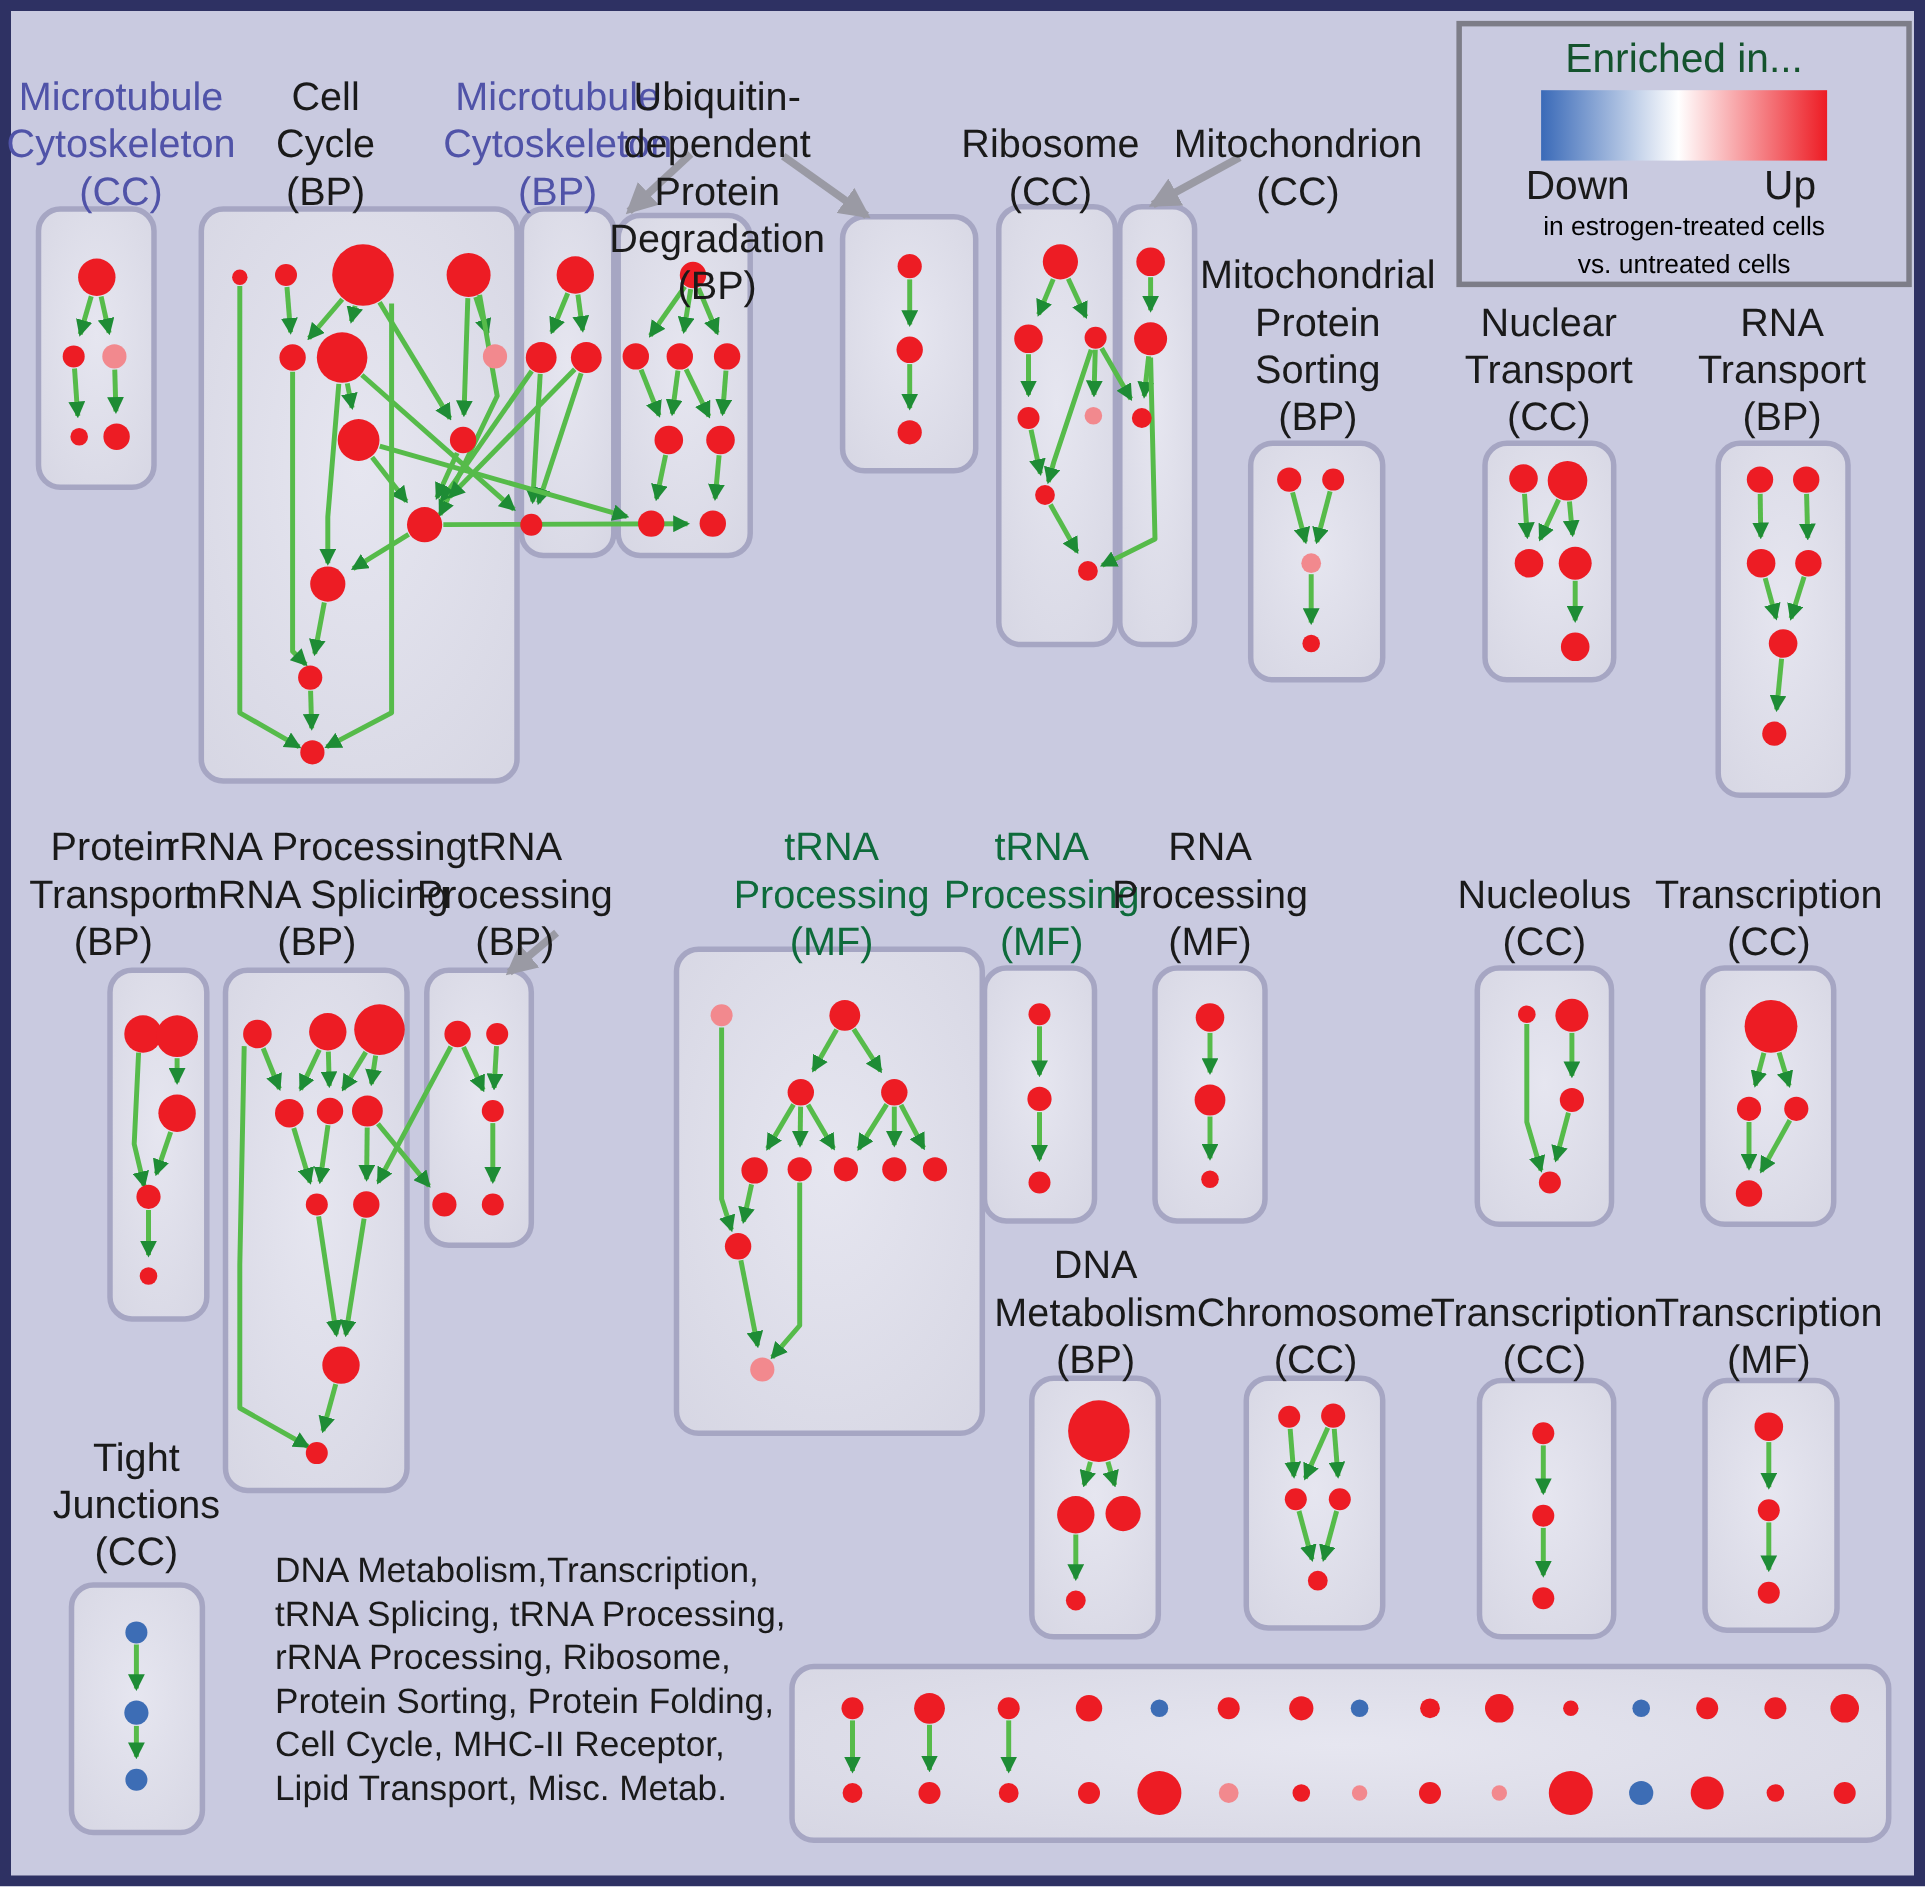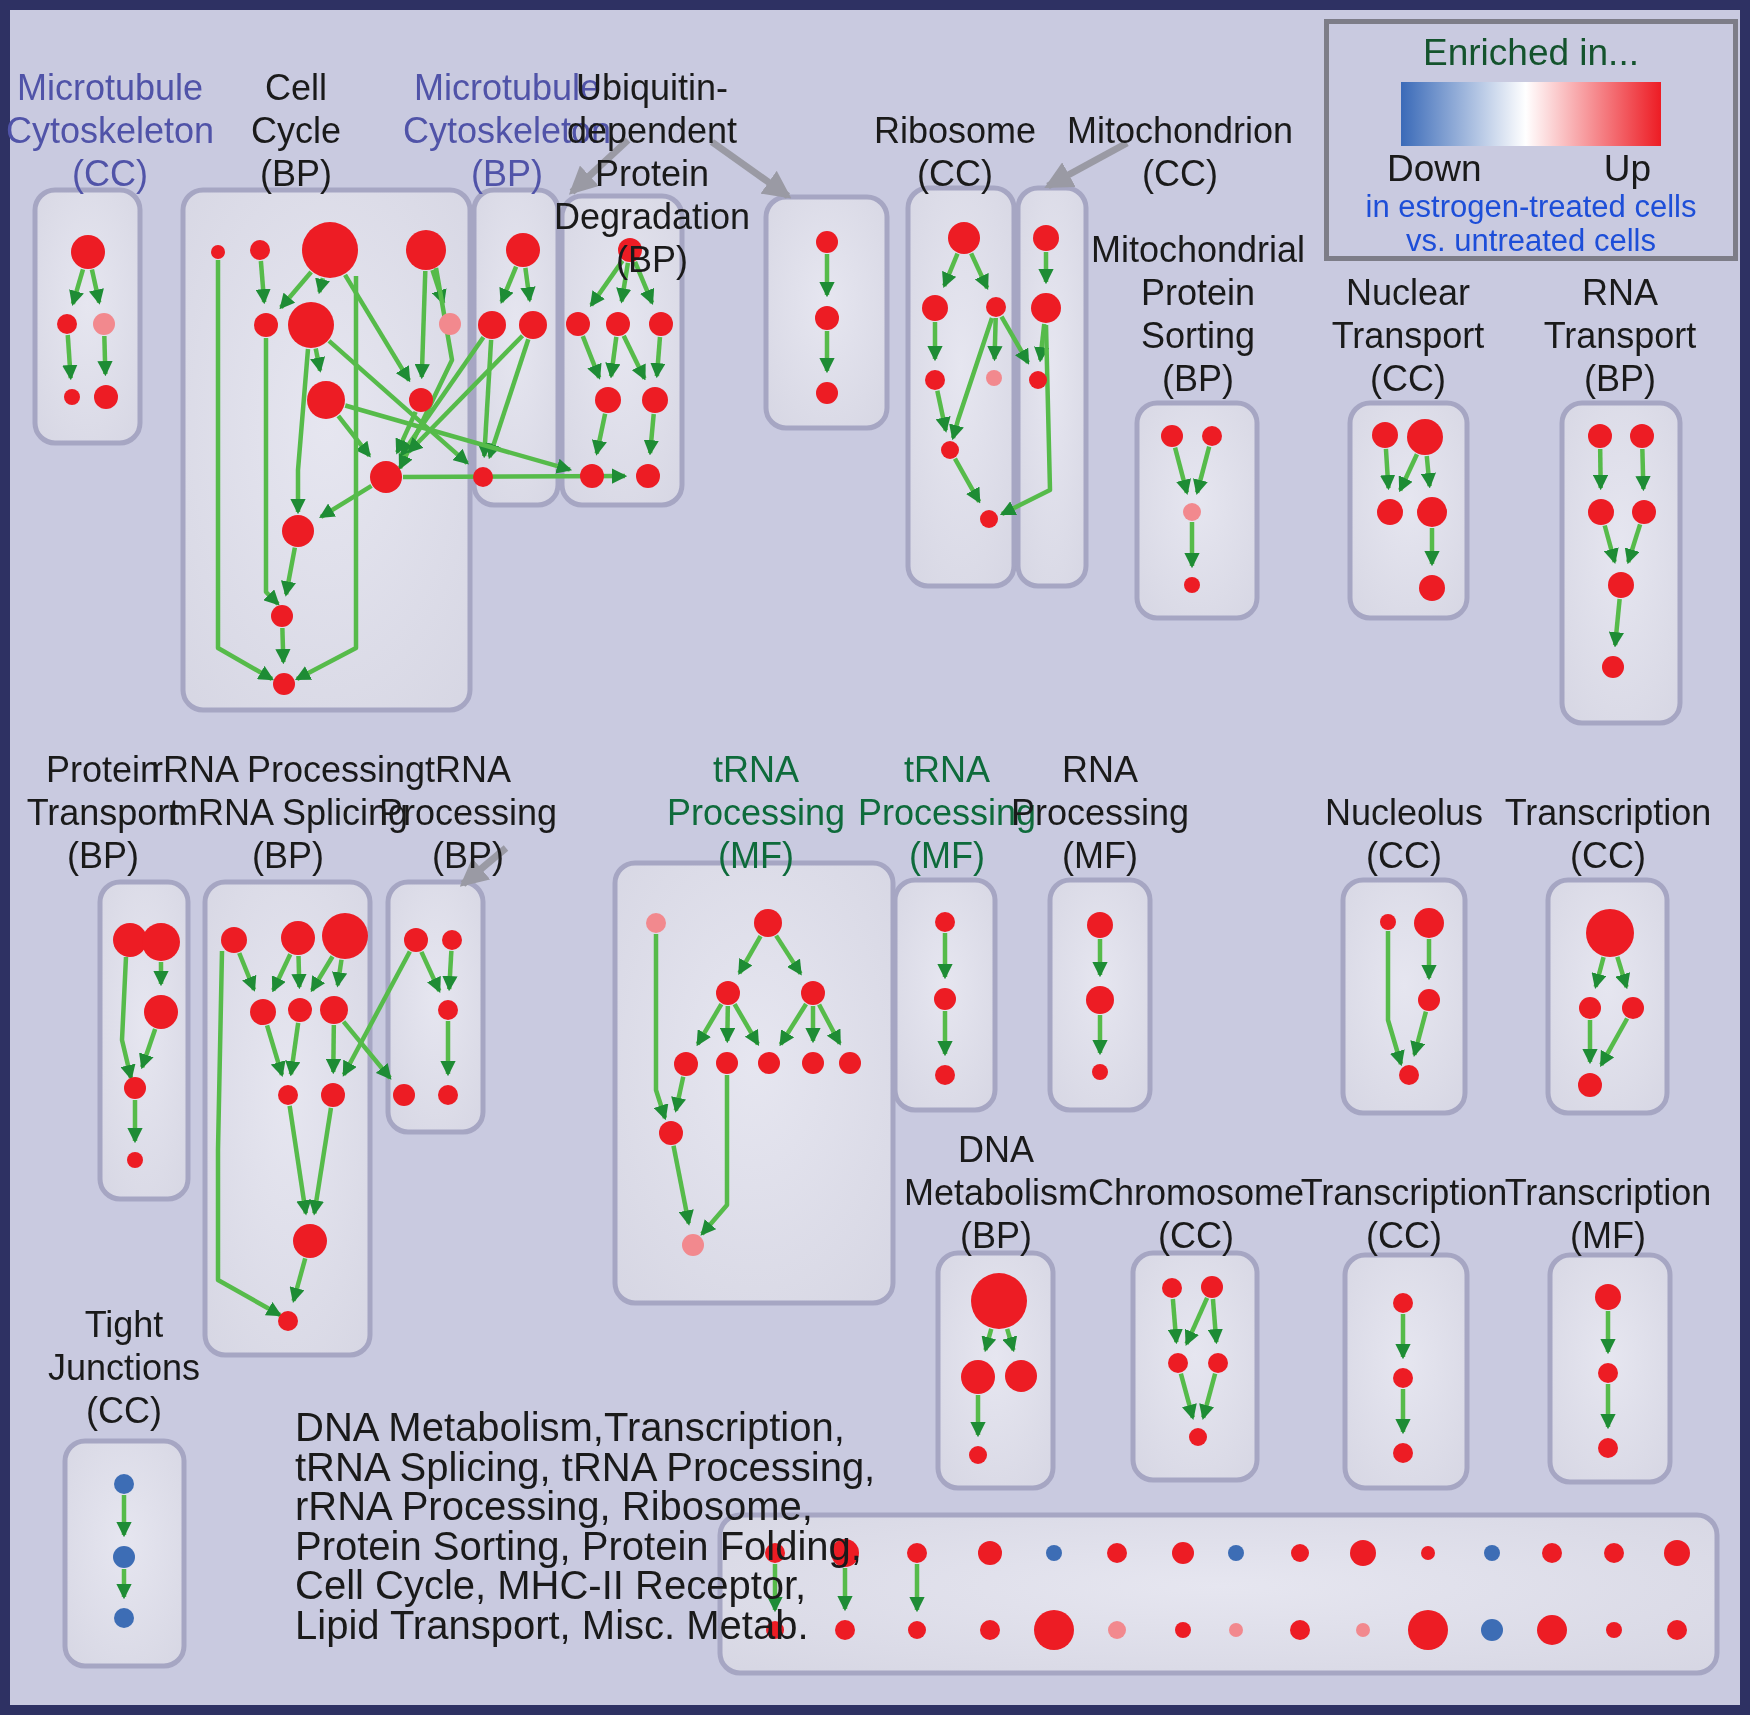--- a/index.html
+++ b/index.html
@@ -6,22 +6,22 @@
   #stage{position:relative;width:1750px;height:1715px;background:#c9cae0;overflow:hidden;}
   #figure{position:absolute;left:0;top:0;}
   #labels{position:absolute;left:0;top:0;width:1750px;height:1715px;pointer-events:none;}
   .glabel{position:absolute;width:330px;text-align:center;font-size:36px;line-height:43px;white-space:pre-line;color:#1a1a1a;}
   .glabel.blue{color:#5053a8;}
   .glabel.green{color:#0e6b3b;}
   #legend{position:absolute;left:1324px;top:19px;width:404px;height:232px;border:5px solid #7d7d88;background:#c9cae0;text-align:center;}
   #legend .ltitle{font-size:37px;color:#14532d;margin-top:8px;}
   #legend .lbar{height:64px;margin:8px 72px 0 72px;}
   #legend .lrow{display:flex;justify-content:space-between;padding:2px 82px 0 58px;font-size:37px;color:#1a1a1a;}
-  #legend .lsmall{font-size:31px;color:#1d4ed8;line-height:34px;}
-  #misc-text{position:absolute;left:250px;top:1408px;font-size:40px;line-height:39.5px;color:#1a1a1a;margin-left:45px;}
+  #legend .lsmall{font-size:24px;color:#000000;line-height:34px;}
+  #misc-text{position:absolute;left:250px;top:1408px;font-size:32px;line-height:39.5px;color:#1a1a1a;}
 </style>
 </head>
 <body>
 
 <div id="stage">
   <svg id="figure" width="1750" height="1715" viewBox="0 0 1750 1715">
       <defs>
         <radialGradient id="boxGrad" cx="50%" cy="45%" r="75%">
           <stop offset="0%" stop-color="#e6e6f0"></stop>
           <stop offset="100%" stop-color="#d6d6e3"></stop>

